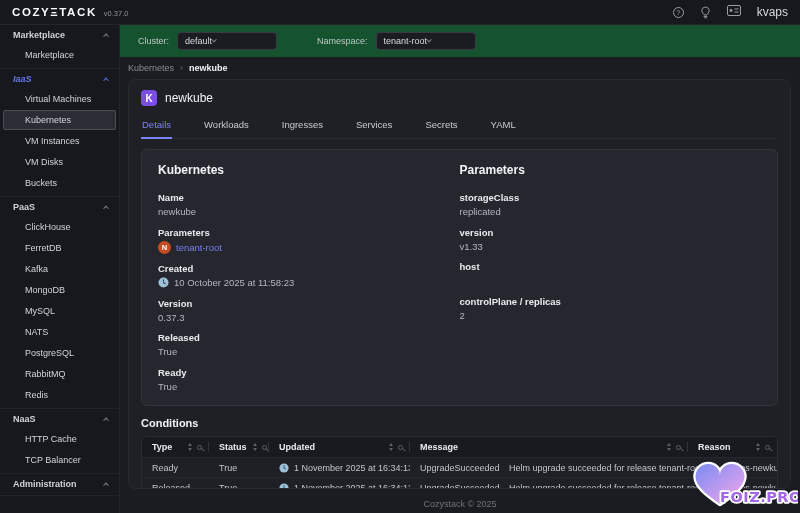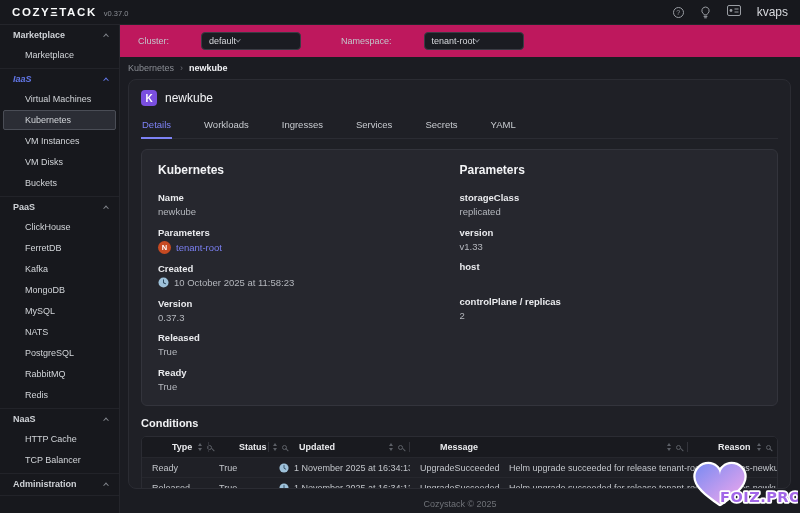--- a/index.html
+++ b/index.html
@@ -33,24 +33,24 @@
   .sb-section.accent .chev { border-color: var(--accent, #6277e8); }
   .chev { width:4px; height:4px; border-right:1.3px solid #83868d; border-bottom:1.3px solid #83868d; display:inline-block; }
   .chev.up { transform: rotate(-135deg) translate(-1px,-1px); }
   .chev.down { transform: rotate(45deg) translate(-1px,-1px); }
   .sb-item { padding:4px 6px; margin:1px 3px; padding-left:21px;
     color:#d2d5d9; font-size:9px; border:1px solid transparent; border-radius:2px; cursor:pointer;
     white-space:nowrap; overflow:hidden; }
   .sb-item.selected { background:#2b2d35; border-color:#4a4d56; }
   
   .main { position:absolute; left:120px; top:25px; right:0; bottom:0; display:flex; flex-direction:column; }
-  .cluster-bar { height:32px; flex:none; background:#be185d; display:flex; align-items:center; padding-left:18px; gap:8px; }
+  .cluster-bar { height:32px; flex:none; background:#14532d; display:flex; align-items:center; padding-left:18px; gap:8px; }
   .cb-label { font-size:9px; color:#c3c6cb; }
   .select { width:100px; height:18px; background:#1b1c22; border:1px solid #3a3c44; border-radius:4px;
-    display:flex; align-items:center; padding:3px 7px; font-size:9px; color:#d7d9dd; cursor:pointer;margin-left:24px; }
+    display:flex; align-items:center; padding:3px 7px; font-size:9px; color:#d7d9dd; cursor:pointer; }
   .ns-gap { margin-left:32px; }
   .breadcrumb { height:21px; flex:none; display:flex; align-items:center; padding-left:8px; gap:6px; font-size:9px; color:#8a8d94; }
   .bc-sep { color:#6a6d74; }
   .bc-current { color:#f0f1f4; font-weight:700; }
   
   .card { flex:1; margin:1px 9px 5px 8px; background:#1f2026; border:1px solid #2b2c33; border-radius:8px;
     padding:10px 12px 8px; display:flex; flex-direction:column; overflow:hidden; }
   .card-head { display:flex; align-items:center; gap:8px; flex:none; }
   .kavatar { width:16px; height:16px; border-radius:4px; background:#7a4fe0; color:#fff; font-size:10px; font-weight:700;
     display:flex; align-items:center; justify-content:center; }
@@ -68,21 +68,21 @@
   .ns-badge { width:13px; height:13px; border-radius:50%; flex:none;
     background: var(--namespace-badge, #c64a22); color:#fff; font-size:7.5px; font-weight:700;
     display:flex; align-items:center; justify-content:center; }
   .ns-link { color: var(--link, #7a7ff0); cursor:pointer; }
   
   .cond-title { font-size:11px; font-weight:700; color:#f2f3f5; margin:11px 0 7px; flex:none; }
   .table { border:1px solid #2b2c33; border-radius:5px; flex:none; overflow:hidden; }
   .thead { display:flex; background:#191a1f; height:20px; }
   .th { display:flex; align-items:center; padding:0 7px 0 10px; position:relative; cursor:pointer; }
   .th:not(:last-child)::after { content:''; position:absolute; right:0; top:5px; bottom:5px; width:1px; background:#33343b; }
-  .th-label { font-size:9px; font-weight:700; color:#eaebee;margin-left:20px; }
+  .th-label { font-size:9px; font-weight:700; color:#eaebee; }
   .th-icons { margin-left:auto; display:flex; align-items:center; gap:5px; padding-left:6px; }
   .sorter { display:flex; flex-direction:column; align-items:center; cursor:pointer; }
   .s-up { width:0; height:0; border-left:2.5px solid transparent; border-right:2.5px solid transparent; border-bottom:3.5px solid #5c5f66; margin-bottom:1.5px; }
   .s-dn { width:0; height:0; border-left:2.5px solid transparent; border-right:2.5px solid transparent; border-top:3.5px solid #5c5f66; }
   .search { width:5px; height:5px; border:1px solid #5c5f66; border-radius:50%; position:relative; cursor:pointer; }
   .search::after { content:''; position:absolute; width:3.5px; height:1px; background:#5c5f66; transform:rotate(45deg); right:-3px; bottom:-1px; }
   .tr { display:flex; height:20px; border-top:1px solid #26272d; align-items:center; cursor:pointer; }
   .td { font-size:9px; color:#c3c6cb; padding:0 7px 0 10px; display:flex; align-items:center; gap:5px;
     overflow:hidden; white-space:nowrap; }
   .col0 { width:67px; flex:none; } .col1 { width:60px; flex:none; }

